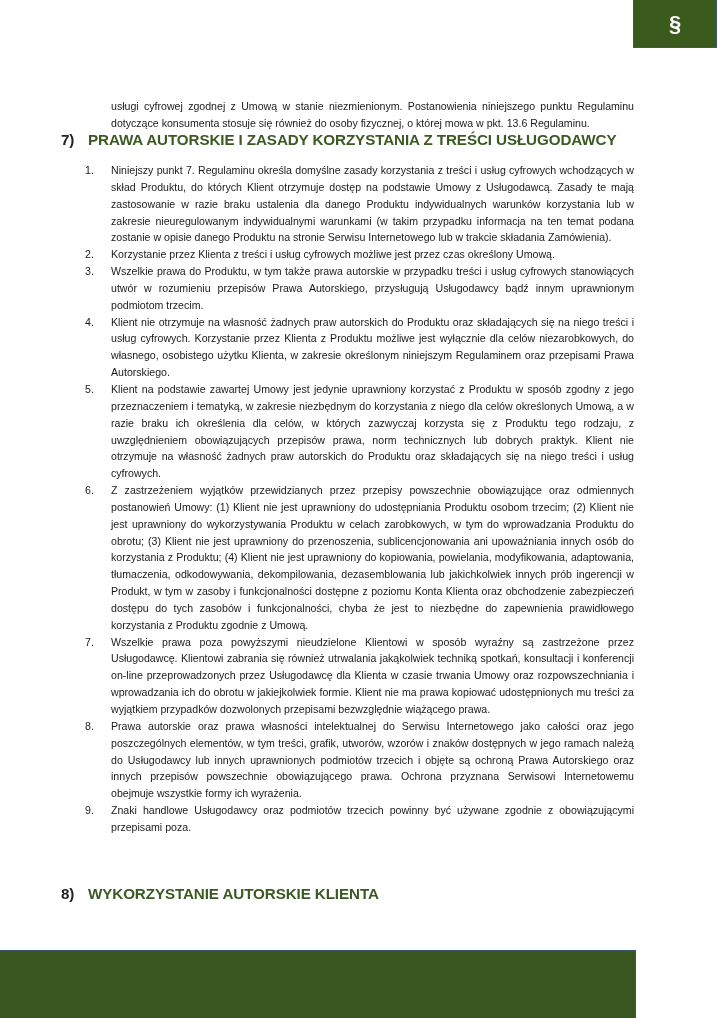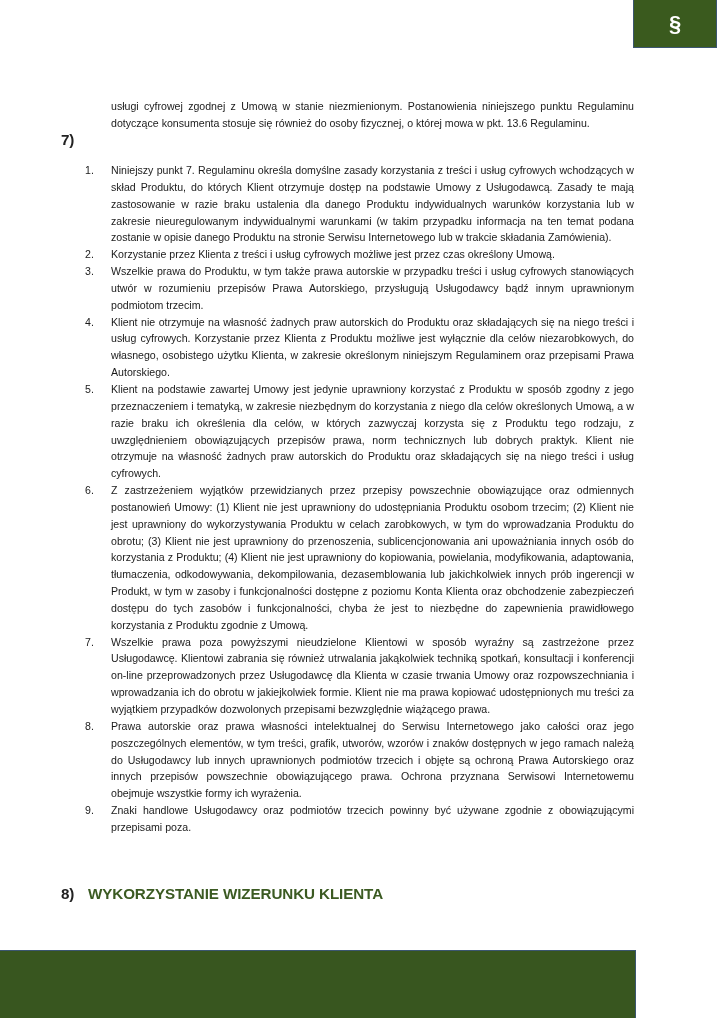--- a/index.html
+++ b/index.html
@@ -44,20 +44,21 @@
 <body>
 
 <div class="section-badge">
   <span>§</span>
 </div>
 
 <p class="para-cont">usługi cyfrowej zgodnej z Umową w stanie niezmienionym. Postanowienia niniejszego punktu Regulaminu dotyczące konsumenta stosuje się również do osoby fizycznej, o której mowa w pkt. 13.6 Regulaminu.</p>
 
 <h2 class="heading heading-7">
   <span class="num">7)</span>
+  <span>PRAWA AUTORSKIE I ZASADY KORZYSTANIA Z TREŚCI USŁUGODAWCY</span>
 </h2>
 
 <ol class="list">
   <li>
       <span class="n">1.</span>
       <span class="t">Niniejszy punkt 7. Regulaminu określa domyślne zasady korzystania z treści i usług cyfrowych wchodzących w skład Produktu, do których Klient otrzymuje dostęp na podstawie Umowy z Usługodawcą. Zasady te mają zastosowanie w razie braku ustalenia dla danego Produktu indywidualnych warunków korzystania lub w zakresie nieuregulowanym indywidualnymi warunkami (w takim przypadku informacja na ten temat podana zostanie w opisie danego Produktu na stronie Serwisu Internetowego lub w trakcie składania Zamówienia).</span>
     </li>
   <li>
       <span class="n">2.</span>
       <span class="t">Korzystanie przez Klienta z treści i usług cyfrowych możliwe jest przez czas określony Umową.</span>
@@ -87,16 +88,16 @@
       <span class="t">Prawa autorskie oraz prawa własności intelektualnej do Serwisu Internetowego jako całości oraz jego poszczególnych elementów, w tym treści, grafik, utworów, wzorów i znaków dostępnych w jego ramach należą do Usługodawcy lub innych uprawnionych podmiotów trzecich i objęte są ochroną Prawa Autorskiego oraz innych przepisów powszechnie obowiązującego prawa. Ochrona przyznana Serwisowi Internetowemu obejmuje wszystkie formy ich wyrażenia.</span>
     </li>
   <li>
       <span class="n">9.</span>
       <span class="t">Znaki handlowe Usługodawcy oraz podmiotów trzecich powinny być używane zgodnie z obowiązującymi przepisami poza.</span>
     </li>
 </ol>
 
 <h2 class="heading heading-8">
   <span class="num">8)</span>
-  <span>WYKORZYSTANIE WIZERUNKU KLIENTA</span>
+  <span>WYKORZYSTANIE AUTORSKIE KLIENTA</span>
 </h2>
 
 <div class="footer-bar"></div>
 
 </body></html>

